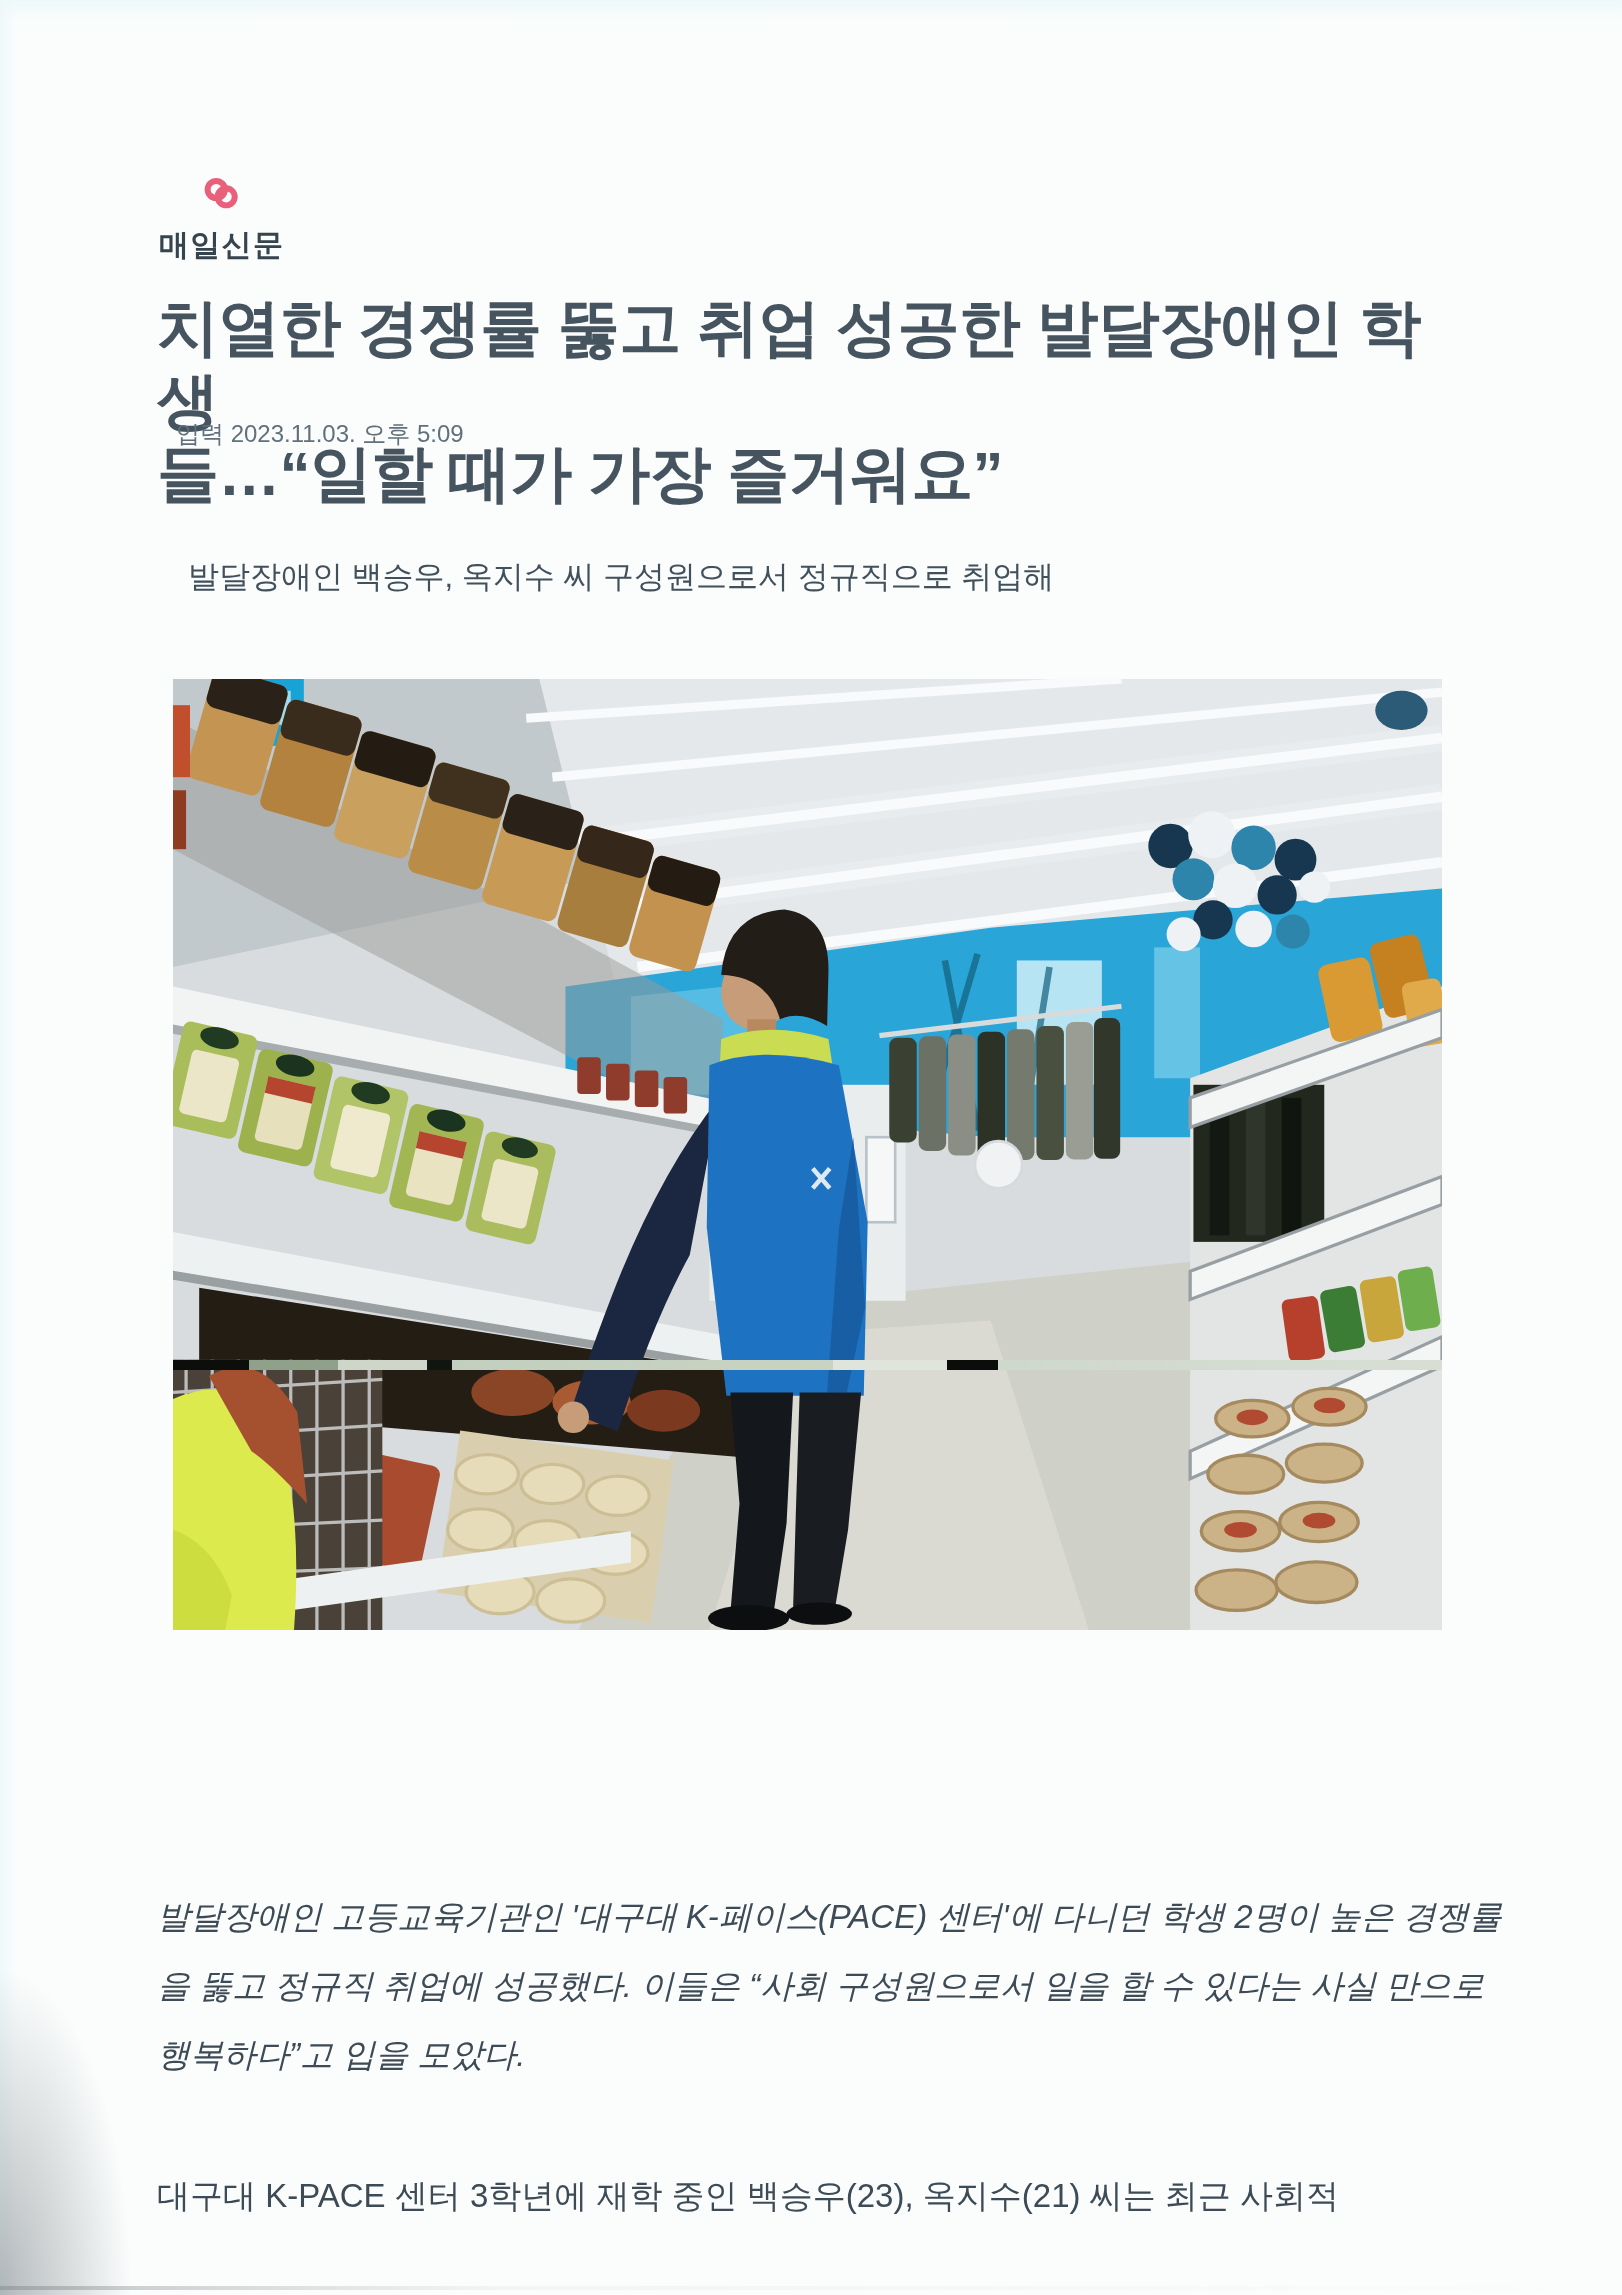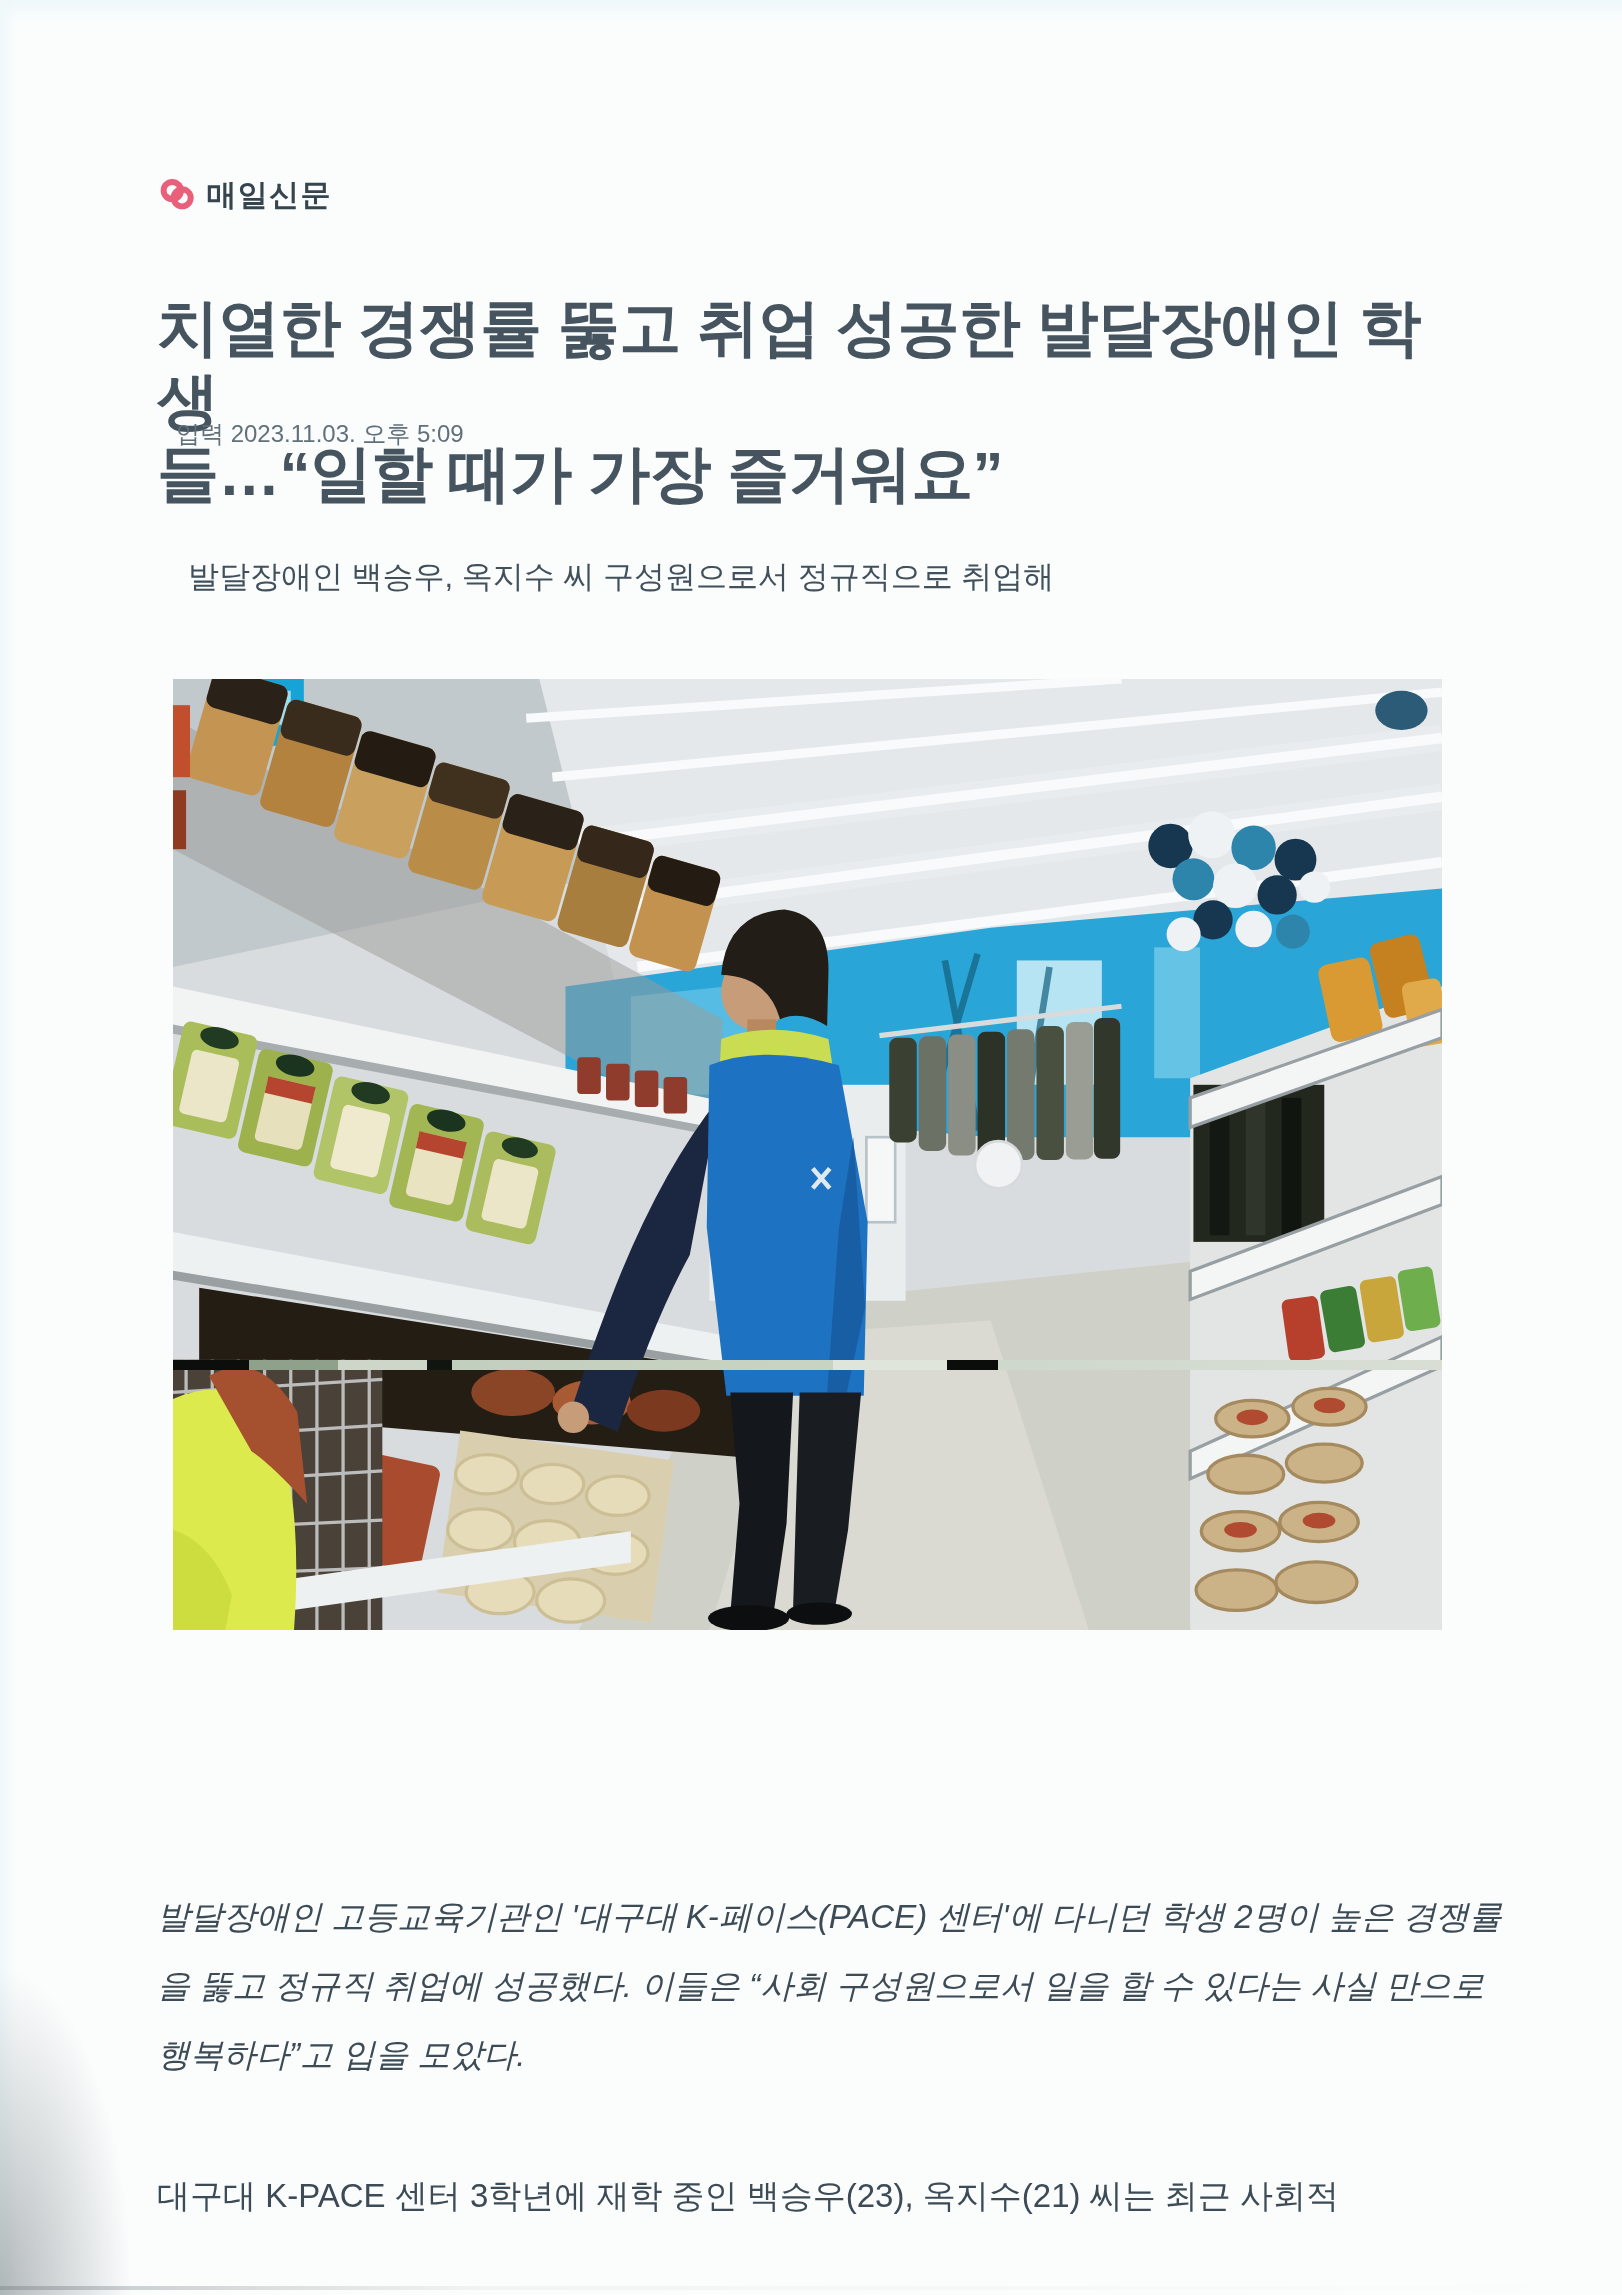--- a/index.html
+++ b/index.html
@@ -11,21 +11,21 @@
   }
   .scan-top-strip{position:absolute;left:0;top:0;width:1623px;height:22px;
     background:linear-gradient(to bottom,#eef8fa,rgba(238,248,250,0));}
   .scan-left-strip{position:absolute;left:0;top:0;width:17px;height:2295px;
     background:linear-gradient(to right,#eff8f9,rgba(239,248,249,0));}
   .scan-smudge{position:absolute;left:0;bottom:0;width:137px;height:340px;
     background:radial-gradient(ellipse at 0% 100%,rgba(120,128,132,.55),rgba(120,128,132,0) 68%);}
   .scan-bottom-line{position:absolute;left:0;bottom:5.2px;width:1623px;height:3.9px;
     background:linear-gradient(90deg,rgba(130,138,142,.5),rgba(130,138,142,.08) 30%,rgba(130,138,142,0));}
 
-  .masthead{position:absolute;left:159px;top:175px;display:flex;align-items:center;gap:10.5px;}
+  .masthead{position:absolute;left:159px;top:175px;display:flex;align-items:center;gap:10.5px;flex-direction:column;}
   .brand-name{font-size:30px;font-weight:bold;color:#36444e;letter-spacing:1.3px;}
 
   .headline{position:absolute;left:157px;top:249px;width:1315px;
     font-size:62px;line-height:73px;font-weight:700;color:var(--text-dark,#46545f);letter-spacing:-0.7px;}
   .timestamp{position:absolute;left:176px;top:398px;font-size:24px;color:var(--text-gray,#61707a);margin-top:20px;}
   .subheading{position:absolute;left:188px;top:556px;width:1243px;
     font-size:31px;font-weight:500;color:#41505b;}
 
   .photo{position:absolute;left:173px;top:679px;width:1269px;height:951px;
     overflow:hidden;background:#dce0e2;}

